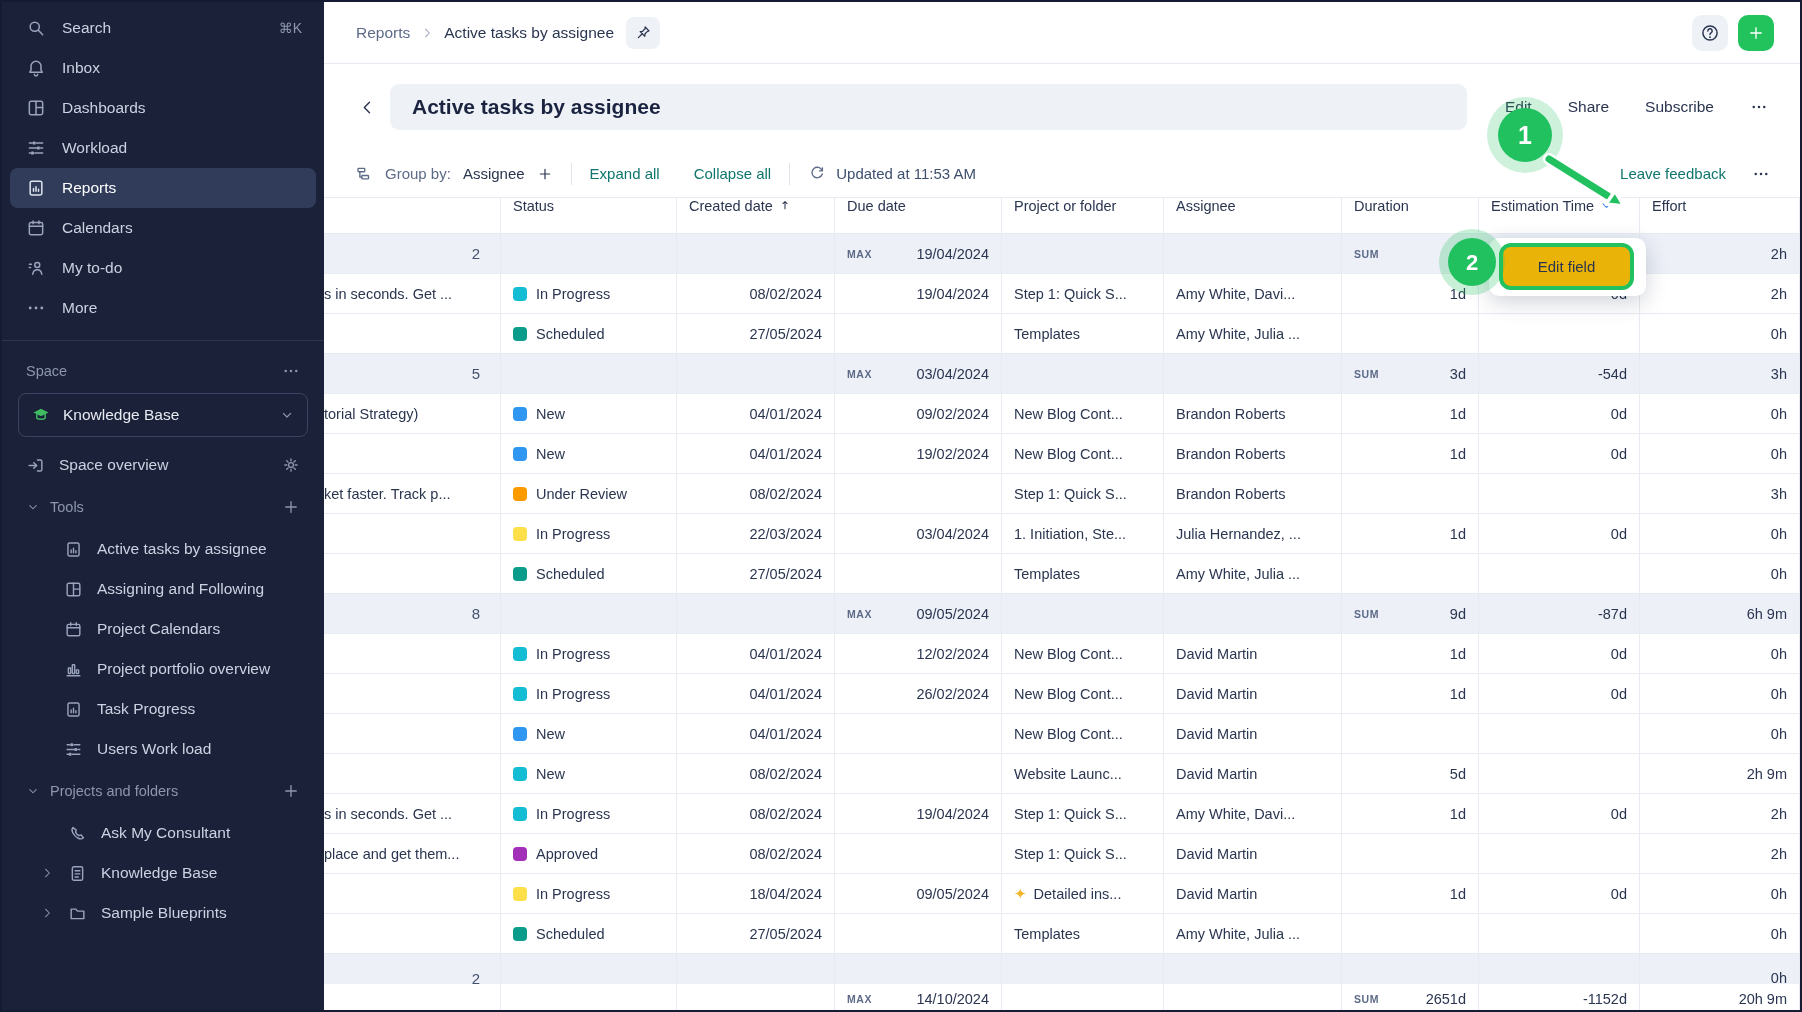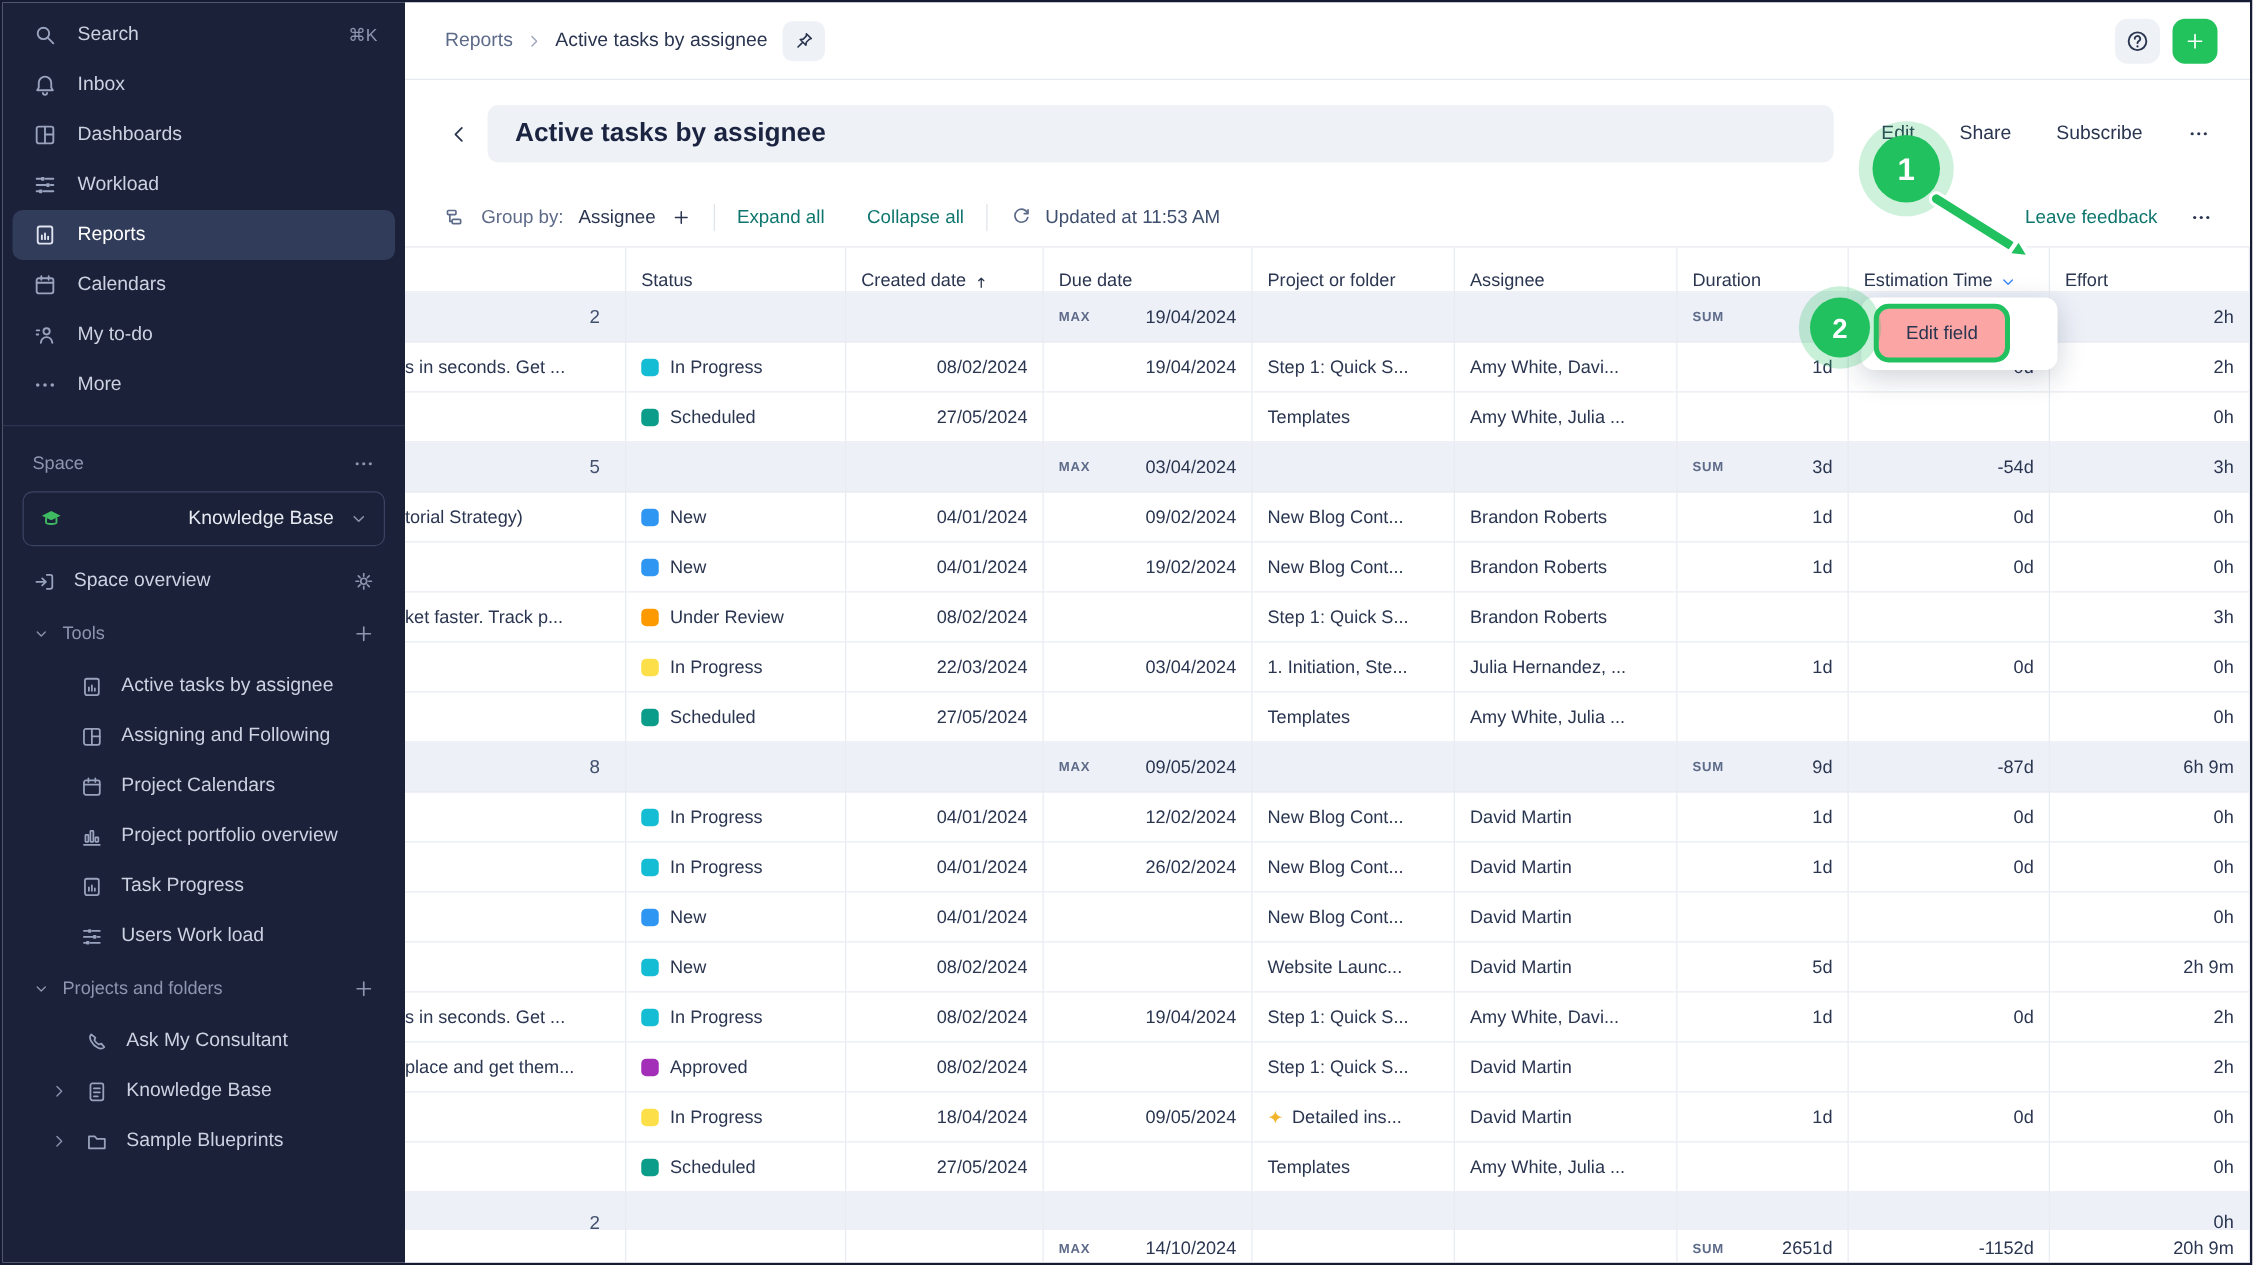--- a/index.html
+++ b/index.html
@@ -14,21 +14,21 @@
   .logo-text { color:#fff; font-size:27px; font-weight:800; letter-spacing:-0.5px; }
   .avatar { position:absolute; right:44px; top:13px; width:36px; height:36px; border-radius:10px; overflow:hidden; background:#d9c2ad; }
   .sb-collapse { position:absolute; right:12px; top:20px; width:24px; height:24px; color:#e8ebf2; display:flex; align-items:center; justify-content:center; cursor:pointer; }
   .nav { padding:6px 8px 0 8px; }
   .nav-item { height:40px; display:flex; align-items:center; gap:16px; padding:0 16px; border-radius:8px; font-size:15.5px; color:#ccd2e2; cursor:pointer; position:relative; }
   .nav-item .ic { width:20px; height:20px; color:#9aa3bd; flex:none; }
   .nav-item.active { background:#313c5b; color:#fff; }
   .nav-item.active .ic { color:#dfe4f0; }
   .nav-shortcut { position:absolute; right:14px; color:#8e96af; font-size:14px; }
   .sb-divider { height:1px; background:#2c3450; margin:12px 0 0 0; }
-  .sb-section { padding:0 8px;text-align:right; }
+  .sb-section { padding:0 8px; }
   .sb-label-row { height:44px; display:flex; align-items:center; justify-content:space-between; padding:0 16px; color:#8e96af; font-size:14.5px; margin-top:8px; }
   .sb-label-row .ic { width:18px; height:18px; color:#8e96af; }
   .kb-select { margin:0 8px; height:44px; border:1px solid #3a4361; border-radius:8px; display:flex; align-items:center; gap:12px; padding:0 12px; cursor:pointer; }
   .kb-select .label { color:#e8ebf2; font-size:15.5px; flex:1; }
   .kb-select .ic.cap { width:20px; height:20px; }
   .kb-select .ic.chev { width:16px; height:16px; color:#8e96af; }
   .row-item { height:40px; display:flex; align-items:center; gap:14px; padding:0 16px; font-size:15.5px; color:#ccd2e2; cursor:pointer; border-radius:8px; }
   .row-item .ic { width:19px; height:19px; color:#9aa3bd; flex:none; }
   .row-item .right { margin-left:auto; width:18px; height:18px; color:#8e96af; }
   .tool-item { padding-left:54px; }
@@ -70,42 +70,42 @@
   .toolbar .link { color:#0f766e; cursor:pointer; }
   .toolbar .gap26 { margin-left:34px; }
   .toolbar .upd { color:#3f4f6e; margin-left:10px; cursor:pointer; }
   .toolbar .right { margin-left:auto; display:flex; align-items:center; gap:26px; }
   .toolbar .right .ic { color:#2a3550; width:18px; height:18px; cursor:pointer; }
 
   
   .table { flex:1; display:flex; flex-direction:column; overflow:hidden; border-top:1px solid #e7eaf0; }
   .trow { display:grid; grid-template-columns:177px 176px 158px 167px 162px 178px 137px 161px 1fr; }
   .thead { height:37px; }
-  .thead .cell { display:flex; align-items:flex-end; gap:5px; font-size:14.5px; color:#2a3550; padding:0 12px; border-right:1px solid #e8ebf1; border-bottom:1px solid #e8ebf1; cursor:pointer; white-space:nowrap; overflow:hidden; }
+  .thead .cell { display:flex; align-items:flex-start; gap:5px; font-size:14.5px; color:#2a3550; padding:0 12px; border-right:1px solid #e8ebf1; border-bottom:1px solid #e8ebf1; cursor:pointer; white-space:nowrap; overflow:hidden; }
   .thead .cell .ic { width:14px; height:14px; }
   .thead .cell .ic.blue { color:#3c87f5; width:15px; height:15px; }
   .rrow { height:40px; }
   .rrow .cell { display:flex; align-items:center; font-size:14.5px; color:#2a3550; padding:0 12px; border-right:1px solid #e8ebf1; border-bottom:1px solid #e8ebf1; white-space:nowrap; overflow:hidden; }
   .rrow.group { background:#edf0f7; }
   .rrow .cell.num { justify-content:flex-end; }
   .rrow .cell.name { padding-left:0; }
   .rrow .cell.count { justify-content:flex-end; color:#44516e; font-size:15px; padding-right:20px; }
   .agg { display:flex; width:100%; align-items:center; justify-content:space-between; }
   .agg-label { font-size:10.5px; font-weight:700; letter-spacing:.6px; color:#5d6b89; }
   .swatch { width:14px; height:14px; border-radius:4px; margin-right:9px; flex:none; }
   .red { color:#e5484d; }
   .sparkle { color:#f2b52c; margin-right:7px; font-size:15px; }
   .rrow.partial { height:30px; }
   .rrow.partial .cell { padding-top:16px; align-items:flex-start; border-bottom:none; }
   .rrow.footer { height:26px; background:#fff; }
   .rrow.footer .cell { border-bottom:none; padding-top:3px; }
 
   
   .popup { position:absolute; left:1487px; top:236px; width:157px; height:58px; background:#fff; border-radius:10px; box-shadow:0 6px 22px rgba(20,30,60,.20); z-index:40; }
-  .popup .chip { position:absolute; left:10px; top:5px; width:109px; height:47px; border:4px solid #22c15f; border-radius:12px; background:#fca5a5; display:flex; align-items:center; justify-content:center; font-size:15px; color:#2a3550; cursor:pointer; }
+  .popup .chip { position:absolute; left:10px; top:5px; width:135px; height:47px; border:4px solid #22c15f; border-radius:12px; background:#eab308; display:flex; align-items:center; justify-content:center; font-size:15px; color:#2a3550; cursor:pointer; }
   .annot { position:absolute; left:0; top:0; z-index:50; pointer-events:none; }
 </style>
 </head>
 <body>
 
 <div id="app">
 
   <aside class="sidebar">
     <nav class="nav" id="nav-list">
         <div class="nav-item">

